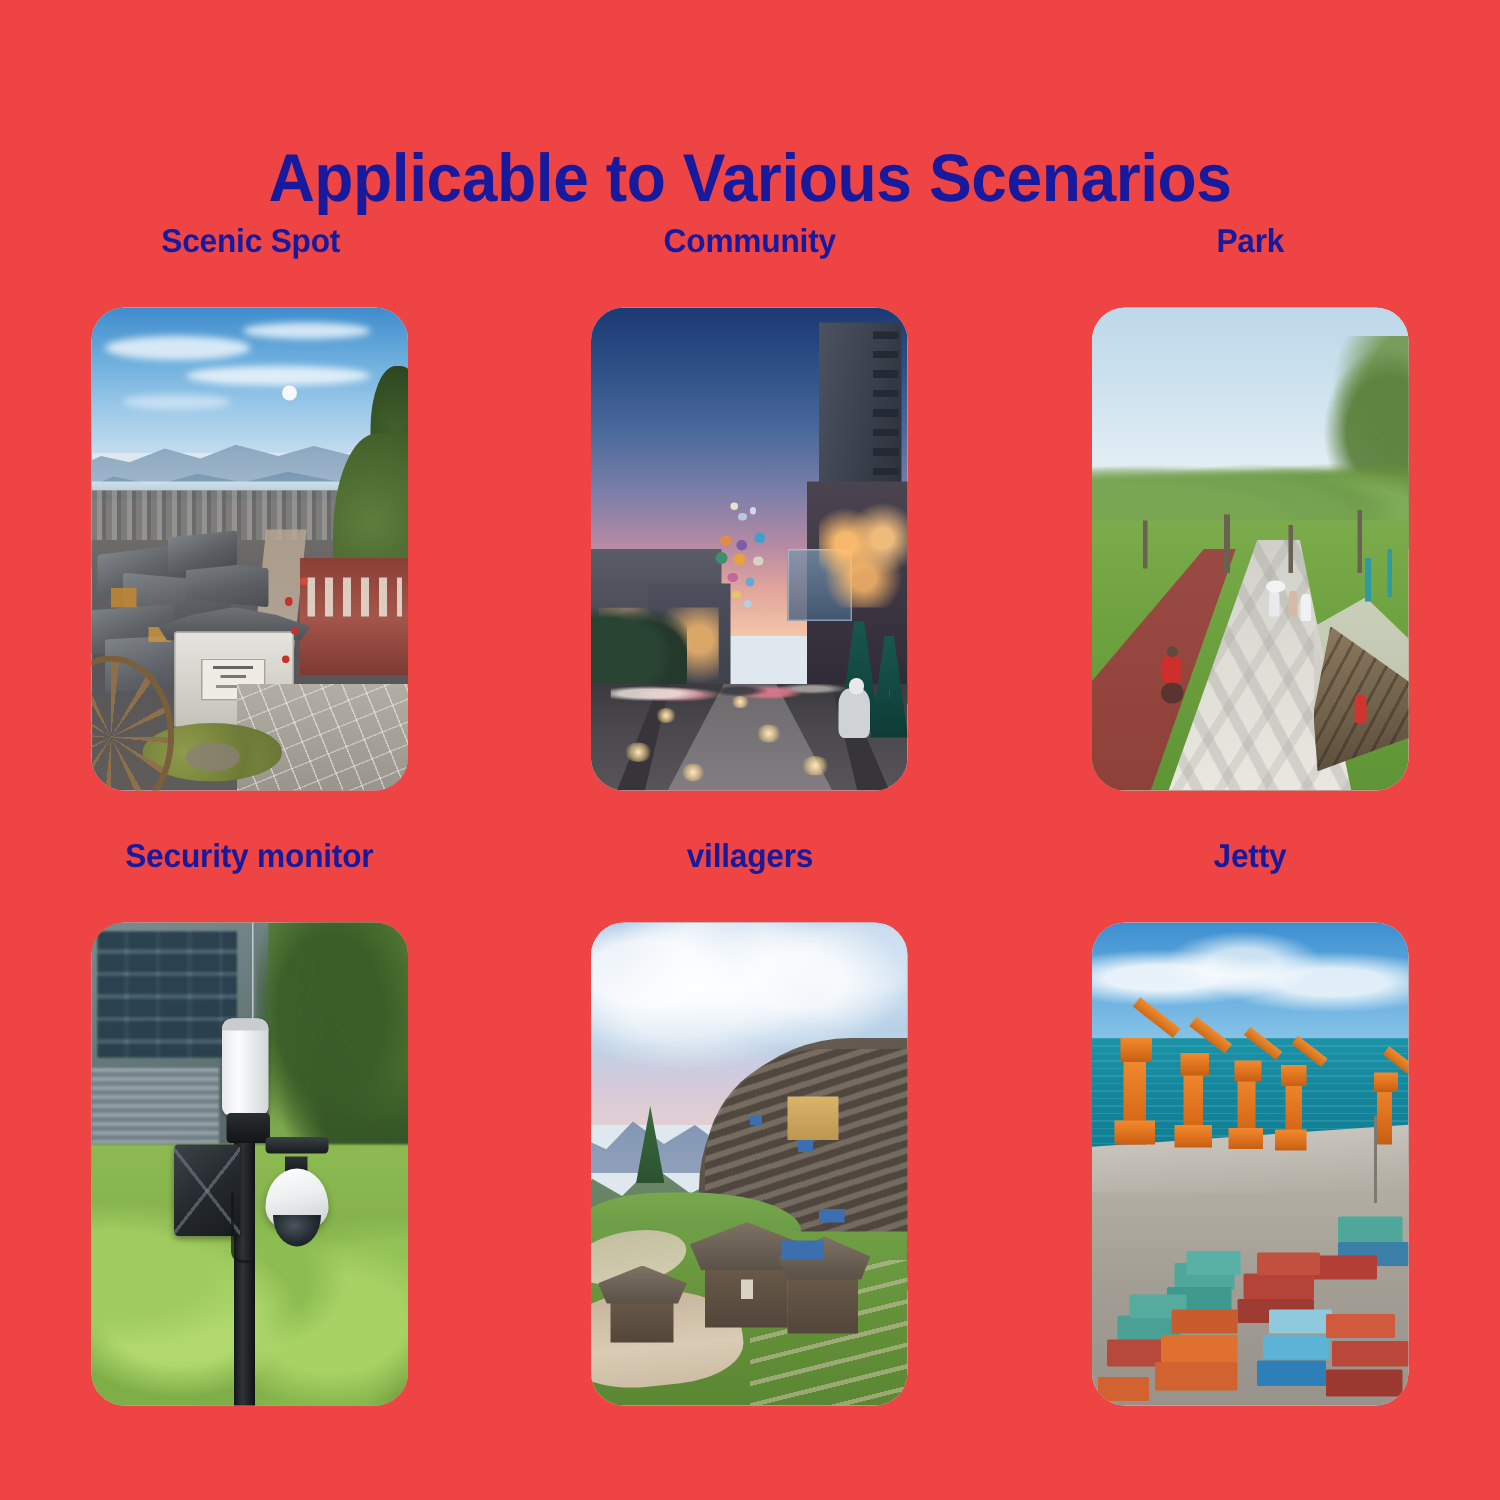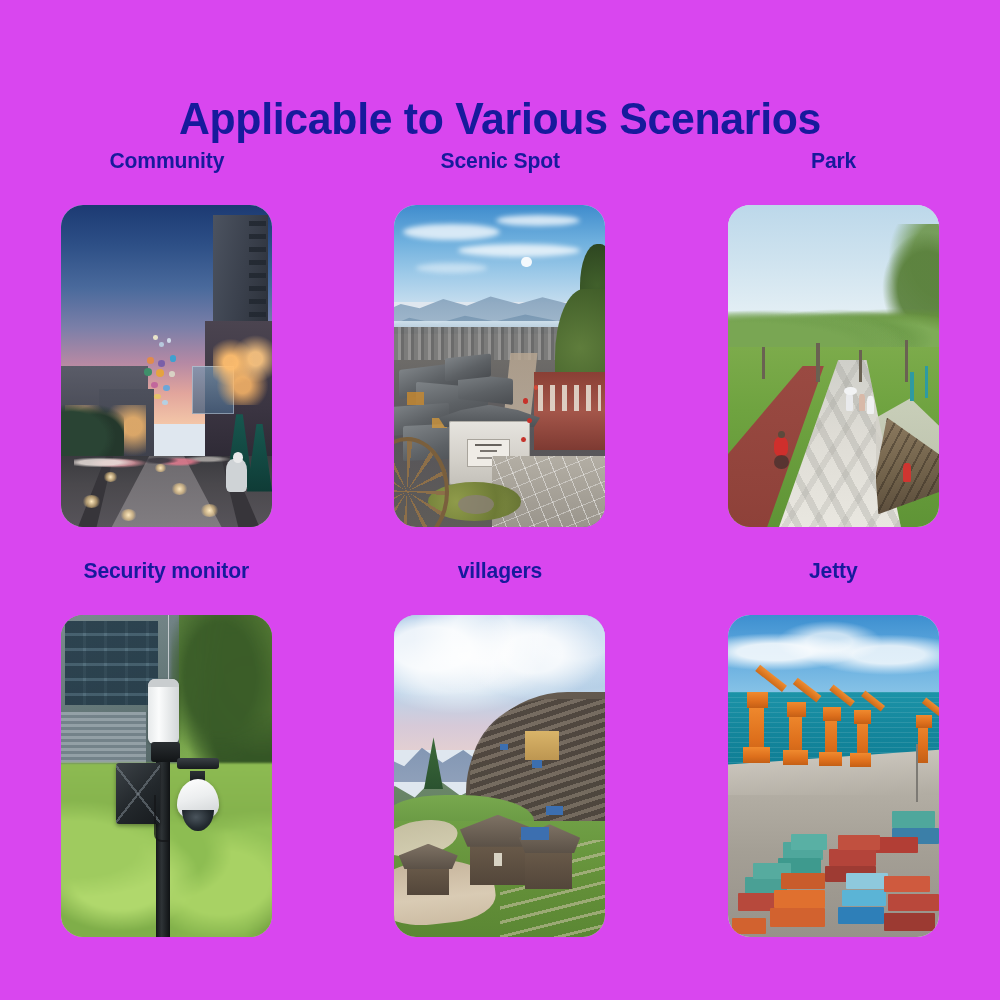--- a/index.html
+++ b/index.html
@@ -12,21 +12,21 @@
     width: 1000px;
     height: 1000px;
     overflow: hidden;
     font-family: "Liberation Sans", "DejaVu Sans", sans-serif;
     -webkit-font-smoothing: antialiased;
   }
   .page {
     position: relative;
     width: 1000px;
     height: 1000px;
-    background: #d946ef;
+    background: #ef4444;
   }
 
   
   .page-title {
     position: absolute;
     top: 64px;
     left: 0;
     width: 1000px;
     text-align: center;
     color: #171a9c;
@@ -590,72 +590,20 @@
   .dot { border-radius:50%; }
 </style>
 </head>
 <body>
 
 <div class="page">
 
   <h1 class="page-title">Applicable to Various Scenarios</h1>
 
   <div class="grid">
-
-    <div class="cell">
-      <div class="cell-label">Community</div>
-      <div class="card" aria-label="Residential community shopping plaza at dusk with illuminated storefronts, colourful balloons rising, pedestrians, patio umbrellas and a high-rise tower">
-        <div class="scene">
-          <div class="layer s2-sky"></div>
-          <div class="layer s2-tower"></div>
-          <div class="layer s2-tower-win"></div>
-          <div class="layer s2-bldR"></div>
-          <div class="layer s2-glassbox"></div>
-          <div class="layer s2-bldR-glow"></div>
-          <div class="layer s2-bldL"></div>
-          <div class="layer s2-bldL2"></div>
-          <div class="layer s2-bldL-glow"></div>
-          <div class="layer s2-trees"></div>
-          <div class="layer s2-ground"></div>
-          <div class="layer s2-darkband"></div>
-          <div class="layer s2-darkband2"></div>
-          <div class="layer s2-path"></div>
-
-          <div class="s2-balloons layer">
-            <span class="s2-b" style="top:2%;left:22%;width:9%;height:6%;background:#e8e3c9;"></span>
-            <span class="s2-b" style="top:6%;left:46%;width:8%;height:5.5%;background:#cfd9e8;"></span>
-            <span class="s2-b" style="top:11%;left:32%;width:10%;height:6.5%;background:#b7c9dd;"></span>
-            <span class="s2-b" style="top:30%;left:10%;width:14%;height:9%;background:#e08b4c;"></span>
-            <span class="s2-b" style="top:34%;left:30%;width:13%;height:8.5%;background:#7a5fa8;"></span>
-            <span class="s2-b" style="top:28%;left:52%;width:12%;height:8%;background:#3fa0cf;"></span>
-            <span class="s2-b" style="top:44%;left:4%;width:15%;height:10%;background:#3f8f6a;"></span>
-            <span class="s2-b" style="top:46%;left:26%;width:15%;height:10%;background:#e5a33f;"></span>
-            <span class="s2-b" style="top:48%;left:50%;width:12%;height:8%;background:#d8d2c4;"></span>
-            <span class="s2-b" style="top:62%;left:18%;width:13%;height:8.5%;background:#c2679c;"></span>
-            <span class="s2-b" style="top:66%;left:40%;width:12%;height:8%;background:#6ba6d8;"></span>
-            <span class="s2-b" style="top:78%;left:24%;width:11%;height:7%;background:#e6c46a;"></span>
-            <span class="s2-b" style="top:86%;left:38%;width:10%;height:6.5%;background:#b5d0e2;"></span>
-          </div>
-
-          <div class="layer s2-umb" style="bottom:12%;right:9%;width:13%;height:23%;"></div>
-          <div class="layer s2-umb" style="bottom:11%;right:0%;width:12%;height:21%;"></div>
-          <div class="layer s2-crowd"></div>
-
-          <div class="layer" style="bottom:11%;right:12%;width:10%;height:10%;background:#cfd3d6;border-radius:34% 34% 18% 18%;"></div>
-          <div class="layer dot" style="bottom:20%;right:14%;width:4.6%;height:3.2%;background:#e8e9ea;"></div>
-
-          <div class="layer s2-lamp" style="bottom:6%;left:10%;width:9%;height:4%;"></div>
-          <div class="layer s2-lamp" style="bottom:14%;left:20%;width:7%;height:3%;"></div>
-          <div class="layer s2-lamp" style="bottom:2%;left:28%;width:8%;height:3.6%;"></div>
-          <div class="layer s2-lamp" style="bottom:10%;left:52%;width:8%;height:3.6%;"></div>
-          <div class="layer s2-lamp" style="bottom:3%;left:66%;width:9%;height:4%;"></div>
-          <div class="layer s2-lamp" style="bottom:17%;left:44%;width:6%;height:2.6%;"></div>
-        </div>
-      </div>
-    </div>
 
     <div class="cell">
       <div class="cell-label">Scenic Spot</div>
       <div class="card" aria-label="Aerial view of a traditional Chinese ancient town with grey tiled roofs, a stone memorial archway, red lantern-lined street, water wheel and distant blue mountains">
         <div class="scene">
           <div class="layer s1-sky"></div>
           <div class="layer s1-cloud" style="top:6%;left:4%;width:46%;height:5%;"></div>
           <div class="layer s1-cloud" style="top:12%;left:30%;width:58%;height:4%;"></div>
           <div class="layer s1-cloud" style="top:3%;left:48%;width:40%;height:3.5%;"></div>
           <div class="layer s1-cloud" style="top:18%;left:10%;width:34%;height:3%;opacity:.6;"></div>
@@ -687,20 +635,72 @@
           </div>
           <div class="layer s1-pave"></div>
           <div class="layer s1-flowers"></div>
           <div class="layer dot" style="bottom:4%;left:30%;width:17%;height:6%;background:#8a8076;opacity:.8;"></div>
           <div class="layer s1-wheel"></div>
 
           <div class="layer dot" style="top:60%;left:61%;width:2.4%;height:1.7%;background:#c6322b;"></div>
           <div class="layer dot" style="top:66%;left:63%;width:2.4%;height:1.7%;background:#c6322b;"></div>
           <div class="layer dot" style="top:72%;left:60%;width:2.4%;height:1.7%;background:#c6322b;"></div>
           <div class="layer dot" style="top:56%;left:66%;width:2%;height:1.5%;background:#d44a38;"></div>
+        </div>
+      </div>
+    </div>
+
+    <div class="cell">
+      <div class="cell-label">Community</div>
+      <div class="card" aria-label="Residential community shopping plaza at dusk with illuminated storefronts, colourful balloons rising, pedestrians, patio umbrellas and a high-rise tower">
+        <div class="scene">
+          <div class="layer s2-sky"></div>
+          <div class="layer s2-tower"></div>
+          <div class="layer s2-tower-win"></div>
+          <div class="layer s2-bldR"></div>
+          <div class="layer s2-glassbox"></div>
+          <div class="layer s2-bldR-glow"></div>
+          <div class="layer s2-bldL"></div>
+          <div class="layer s2-bldL2"></div>
+          <div class="layer s2-bldL-glow"></div>
+          <div class="layer s2-trees"></div>
+          <div class="layer s2-ground"></div>
+          <div class="layer s2-darkband"></div>
+          <div class="layer s2-darkband2"></div>
+          <div class="layer s2-path"></div>
+
+          <div class="s2-balloons layer">
+            <span class="s2-b" style="top:2%;left:22%;width:9%;height:6%;background:#e8e3c9;"></span>
+            <span class="s2-b" style="top:6%;left:46%;width:8%;height:5.5%;background:#cfd9e8;"></span>
+            <span class="s2-b" style="top:11%;left:32%;width:10%;height:6.5%;background:#b7c9dd;"></span>
+            <span class="s2-b" style="top:30%;left:10%;width:14%;height:9%;background:#e08b4c;"></span>
+            <span class="s2-b" style="top:34%;left:30%;width:13%;height:8.5%;background:#7a5fa8;"></span>
+            <span class="s2-b" style="top:28%;left:52%;width:12%;height:8%;background:#3fa0cf;"></span>
+            <span class="s2-b" style="top:44%;left:4%;width:15%;height:10%;background:#3f8f6a;"></span>
+            <span class="s2-b" style="top:46%;left:26%;width:15%;height:10%;background:#e5a33f;"></span>
+            <span class="s2-b" style="top:48%;left:50%;width:12%;height:8%;background:#d8d2c4;"></span>
+            <span class="s2-b" style="top:62%;left:18%;width:13%;height:8.5%;background:#c2679c;"></span>
+            <span class="s2-b" style="top:66%;left:40%;width:12%;height:8%;background:#6ba6d8;"></span>
+            <span class="s2-b" style="top:78%;left:24%;width:11%;height:7%;background:#e6c46a;"></span>
+            <span class="s2-b" style="top:86%;left:38%;width:10%;height:6.5%;background:#b5d0e2;"></span>
+          </div>
+
+          <div class="layer s2-umb" style="bottom:12%;right:9%;width:13%;height:23%;"></div>
+          <div class="layer s2-umb" style="bottom:11%;right:0%;width:12%;height:21%;"></div>
+          <div class="layer s2-crowd"></div>
+
+          <div class="layer" style="bottom:11%;right:12%;width:10%;height:10%;background:#cfd3d6;border-radius:34% 34% 18% 18%;"></div>
+          <div class="layer dot" style="bottom:20%;right:14%;width:4.6%;height:3.2%;background:#e8e9ea;"></div>
+
+          <div class="layer s2-lamp" style="bottom:6%;left:10%;width:9%;height:4%;"></div>
+          <div class="layer s2-lamp" style="bottom:14%;left:20%;width:7%;height:3%;"></div>
+          <div class="layer s2-lamp" style="bottom:2%;left:28%;width:8%;height:3.6%;"></div>
+          <div class="layer s2-lamp" style="bottom:10%;left:52%;width:8%;height:3.6%;"></div>
+          <div class="layer s2-lamp" style="bottom:3%;left:66%;width:9%;height:4%;"></div>
+          <div class="layer s2-lamp" style="bottom:17%;left:44%;width:6%;height:2.6%;"></div>
         </div>
       </div>
     </div>
 
     <div class="cell">
       <div class="cell-label">Park</div>
       <div class="card" aria-label="Public park with wide green lawn, red running and cycling track beside a grey paved walkway, trees, a cyclist in red and walking visitors">
         <div class="scene">
           <div class="layer s3-sky"></div>
           <div class="layer s3-treeR"></div>

